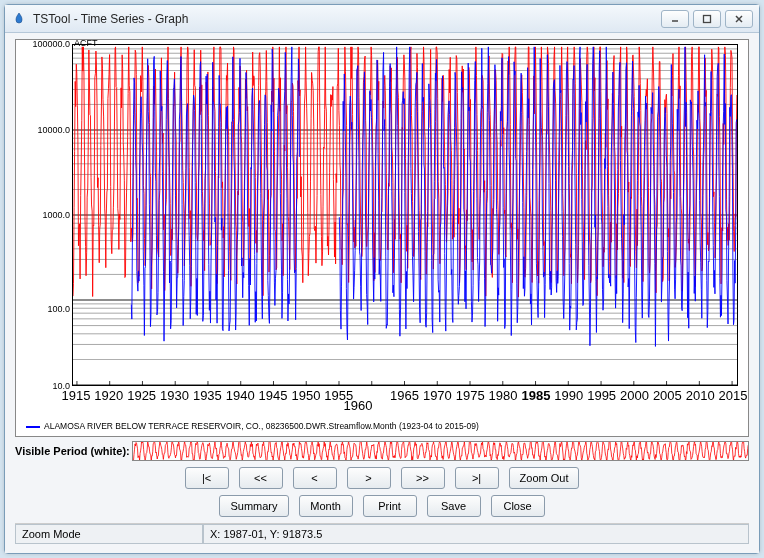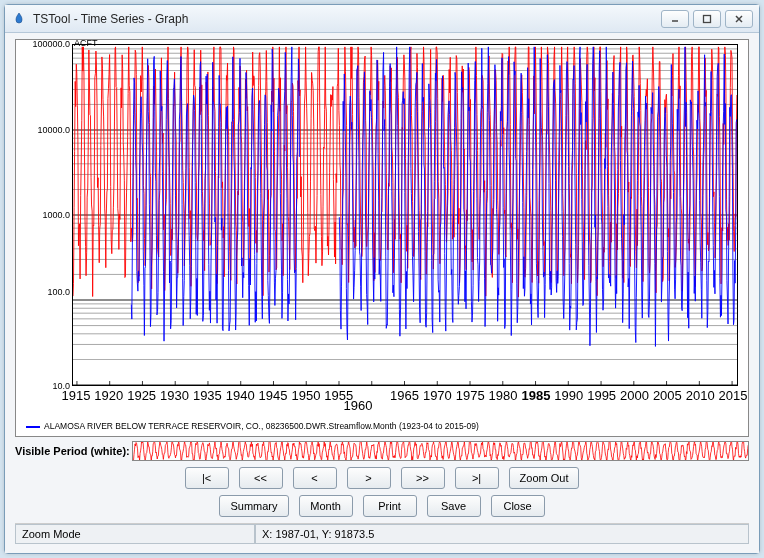--- a/index.html
+++ b/index.html
@@ -98,21 +98,21 @@
 .statusbar {
   display: flex;
   border-top: 1px solid #ccc;
 }
 .status-cell {
   border: 1px solid #b8c3cc;
   padding: 3px 6px;
   font-size: 11px;
   background: #eef1f4;
 }
-.status-cell.mode { width: 240px; }
+.status-cell.mode { width: 188px; }
 .status-cell.coord { flex: 1; }
 
 .plot-area {
   position: absolute;
   left: 56px;
   top: 4px;
   right: 10px;
   bottom: 50px;
   border: 1px solid #000;
 }
@@ -244,21 +244,21 @@
             <path d="M58.5 261.2 L59.0 275.7 L59.6 194.5 L60.1 133.3 L60.7 70.3 L61.2 33.1 L61.8 38.0 L62.3 67.6 L62.9 116.5 L63.4 129.4 L64.0 227.8 L64.5 238.9 L65.1 247.6 L65.6 227.5 L66.2 237.5 L66.7 132.5 L67.2 103.5 L67.8 67.9 L68.3 52.0 L68.9 73.5 L69.4 97.9 L70.0 111.6 L70.5 207.3 L71.1 241.7 L71.6 292.2 L72.2 224.7 L72.7 223.0 L73.3 161.3 L73.8 101.3 L74.4 52.7 L74.9 13.8 L75.5 66.7 L76.0 80.1 L76.6 160.1 L77.1 190.9 L77.7 283.3 L78.2 271.1 L78.7 222.5 L79.3 204.8 L79.8 139.8 L80.4 72.9 L80.9 14.8 L81.5 11.4 L82.0 67.3 L82.6 127.9 L83.1 137.6 L83.7 191.4 L84.2 271.5 L84.8 268.2 L85.3 248.9 L85.9 187.1 L86.4 129.9 L87.0 111.9 L87.5 26.1 L88.1 48.3 L88.6 66.2 L89.2 61.7 L89.7 127.0 L90.2 176.8 L90.8 228.2 L91.3 297.9 L91.9 243.2 L92.4 213.2 L93.0 144.0 L93.5 74.8 L94.1 30.2 L94.6 15.6 L95.2 46.7 L95.7 86.2 L96.3 123.3 L96.8 239.3 L97.4 217.3 L97.9 285.5 L98.5 277.1 L99.0 218.6 L99.6 152.0 L100.1 100.2 L100.7 44.7 L101.2 42.5 L101.7 34.1 L102.3 58.7 L102.8 151.8 L103.4 199.2 L103.9 264.5 L104.5 233.5 L105.0 233.7 L105.6 201.6 L106.1 181.4 L106.7 74.6 L107.2 67.3 L107.8 28.2 L108.3 11.6 L108.9 56.8 L109.4 160.6 L110.0 235.0 L110.5 282.2 L111.1 253.2 L111.6 237.0 L112.1 169.5 L112.7 156.8 L113.2 124.3 L113.8 70.4 L114.3 64.2 L114.9 59.0 L115.4 115.6 L116.0 169.6 L116.5 191.5 L117.1 222.0 L117.6 275.4 L118.2 253.4 L118.7 222.8 L119.3 180.5 L119.8 122.0 L120.4 67.2 L120.9 50.3 L121.5 53.3 L122.0 66.0 L122.6 138.2 L123.1 195.3 L123.6 270.9 L124.2 234.8 L124.7 272.1 L125.3 195.7 L125.8 170.4 L126.4 98.9 L126.9 58.3 L127.5 20.4 L128.0 16.8 L128.6 74.1 L129.1 149.7 L129.7 191.1 L130.2 278.0 L130.8 272.0 L131.3 219.4 L131.9 178.0 L132.4 134.1 L133.0 124.9 L133.5 31.3 L134.1 59.4 L134.6 29.3 L135.1 80.6 L135.7 182.0 L136.2 220.8 L136.8 266.9 L137.3 247.7 L137.9 279.7 L138.4 220.3 L139.0 187.1 L139.5 125.2 L140.1 17.4 L140.6 56.0 L141.2 60.3 L141.7 89.1 L142.3 178.1 L142.8 173.4 L143.4 256.4 L143.9 230.3 L144.5 279.8 L145.0 201.6 L145.6 170.8 L146.1 81.7 L146.6 30.6 L147.2 59.7 L147.7 59.3 L148.3 78.0 L148.8 186.3 L149.4 174.2 L149.9 285.5 L150.5 287.4 L151.0 233.5 L151.6 200.4 L152.1 171.0 L152.7 124.3 L153.2 84.8 L153.8 62.6 L154.3 84.3 L154.9 61.3 L155.4 168.4 L156.0 226.7 L156.5 287.6 L157.1 281.3 L157.6 277.6 L158.1 232.3 L158.7 139.7 L159.2 77.2 L159.8 76.7 L160.3 11.9 L160.9 75.1 L161.4 112.1 L162.0 128.9 L162.5 236.5 L163.1 286.7 L163.6 270.7 L164.2 212.9 L164.7 195.7 L165.3 187.0 L165.8 80.2 L166.4 76.5 L166.9 68.0 L167.5 13.4 L168.0 66.4 L168.6 127.1 L169.1 222.3 L169.6 214.1 L170.2 254.2 L170.7 228.8 L171.3 234.1 L171.8 172.6 L172.4 119.3 L172.9 82.8 L173.5 27.6 L174.0 38.0 L174.6 66.7 L175.1 169.9 L175.7 190.9 L176.2 242.0 L176.8 282.0 L177.3 214.8 L177.9 241.4 L178.4 123.3 L179.0 124.9 L179.5 52.5 L180.1 43.3 L180.6 64.8 L181.1 86.6 L181.7 124.5 L182.2 210.9 L182.8 278.9 L183.3 248.1 L183.9 277.6 L184.4 219.8 L185.0 144.1 L185.5 126.0 L186.1 71.2 L186.6 58.5 L187.2 55.8 L187.7 95.8 L188.3 149.2 L188.8 201.1 L189.4 252.9 L189.9 275.4 L190.5 212.5 L191.0 176.5 L191.6 159.0 L192.1 80.2 L192.6 50.2 L193.2 51.1 L193.7 65.2 L194.3 121.6 L194.8 126.6 L195.4 237.1 L195.9 252.0 L196.5 273.4 L197.0 280.0 L197.6 231.4 L198.1 185.0 L198.7 60.4 L199.2 86.5 L199.8 4.1 L200.3 13.7 L200.9 59.4 L201.4 175.9 L202.0 238.5 L202.5 262.0 L203.1 234.6 L203.6 227.0 L204.1 198.9 L204.7 131.1 L205.2 71.2 L205.8 62.7 L206.3 43.6 L206.9 50.0 L207.4 64.6 L208.0 149.5 L208.5 187.0 L209.1 225.4 L209.6 275.0 L210.2 249.3 L210.7 200.1 L211.3 171.7 L211.8 61.2 L212.4 47.0 L212.9 7.4 L213.5 27.6 L214.0 108.8 L214.6 154.7 L215.1 235.9 L215.6 277.6 L216.2 250.4 L216.7 260.5 L217.3 223.0 L217.8 184.9 L218.4 58.2 L218.9 31.9 L219.5 1.9 L220.0 70.7 L220.6 111.6 L221.1 119.4 L221.7 209.2 L222.2 229.2 L222.8 226.4 L223.3 276.4 L223.9 224.9 L224.4 114.6 L225.0 107.3 L225.5 71.4 L226.1 13.9 L226.6 27.5 L227.1 112.5 M267.1 173.2 L267.7 197.2 L268.2 266.8 L268.8 285.8 L269.3 243.3 L269.9 194.4 L270.4 169.2 L271.0 56.6 L271.5 86.4 L272.1 29.1 L272.6 53.6 L273.1 89.1 L273.7 133.1 L274.2 244.9 L274.8 286.4 L275.3 296.7 L275.9 234.4 L276.4 191.9 L277.0 137.8 L277.5 61.4 L278.1 51.4 L278.6 57.7 L279.2 85.2 L279.7 77.6 L280.3 134.0 L280.8 187.8 L281.4 255.6 L281.9 243.9 L282.5 226.6 L283.0 206.9 L283.6 162.0 L284.1 120.6 L284.6 25.2 L285.2 23.4 L285.7 20.8 L286.3 84.8 L286.8 116.1 L287.4 208.1 L287.9 211.7 L288.5 242.7 L289.0 267.1 L289.6 197.7 L290.1 126.9 L290.7 94.1 L291.2 84.4 L291.8 41.9 L292.3 27.0 L292.9 105.0 L293.4 171.0 L294.0 204.1 L294.5 251.0 L295.1 262.6 L295.6 281.2 L296.1 192.1 L296.7 125.6 L297.2 91.3 L297.8 45.9 L298.3 66.4 L298.9 54.8 L299.4 73.2 L300.0 112.1 L300.5 199.2 L301.1 233.9 L301.6 258.4 L302.2 214.0 L302.7 235.5 L303.3 122.4 L303.8 102.6 L304.4 74.8 L304.9 15.0 L305.5 20.8 L306.0 109.1 L306.6 156.8 L307.1 230.7 L307.6 215.5 L308.2 233.6 L308.7 257.9 L309.3 181.1 L309.8 153.3 L310.4 109.9 L310.9 26.3 L311.5 7.4 L312.0 86.1 L312.6 75.0 L313.1 123.6 L313.7 213.1 L314.2 285.0 L314.8 281.2 L315.3 281.8 L315.9 224.3 L316.4 150.5 L317.0 125.5 L317.5 41.5 L318.1 18.7 L318.6 63.5 L319.1 70.5 L319.7 147.1 L320.2 177.6 L320.8 249.2 L321.3 241.6 L321.9 253.2 L322.4 214.9 L323.0 153.2 L323.5 125.6 L324.1 51.0 L324.6 1.9 L325.2 41.2 L325.7 80.8 L326.3 122.1 L326.8 190.1 L327.4 266.1 L327.9 292.9 L328.5 267.5 L329.0 224.4 L329.6 183.2 L330.1 59.2 L330.6 55.7 L331.2 46.9 L331.7 59.3 L332.3 53.9 L332.8 148.3 L333.4 235.4 L333.9 285.6 L334.5 227.8 L335.0 245.0 L335.6 211.7 L336.1 123.8 L336.7 90.6 L337.2 28.9 L337.8 1.9 L338.3 43.8 L338.9 124.4 L339.4 149.4 L340.0 175.7 L340.5 212.6 L341.0 231.8 L341.6 258.4 L342.1 225.3 L342.7 151.8 L343.2 63.0 L343.8 39.4 L344.3 37.5 L344.9 27.5 L345.4 66.9 L346.0 129.3 L346.5 187.4 L347.1 225.3 L347.6 265.0 L348.2 279.4 L348.7 176.1 L349.3 174.4 L349.8 74.4 L350.4 18.6 L350.9 56.9 L351.5 52.6 L352.0 119.6 L352.5 124.8 L353.1 207.7 L353.6 280.6 L354.2 283.9 L354.7 269.4 L355.3 198.6 L355.8 167.4 L356.4 112.6 L356.9 39.1 L357.5 52.8 L358.0 55.9 L358.6 68.1 L359.1 124.8 L359.7 217.0 L360.2 276.2 L360.8 289.3 L361.3 211.7 L361.9 209.8 L362.4 137.1 L363.0 64.7 L363.5 28.3 L364.0 35.8 L364.6 14.5 L365.1 77.6 L365.7 129.8 L366.2 236.1 L366.8 248.7 L367.3 246.9 L367.9 278.7 L368.4 183.5 L369.0 177.8 L369.5 87.1 L370.1 53.3 L370.6 31.1 L371.2 76.4 L371.7 124.0 L372.3 123.2 L372.8 209.6 L373.4 269.7 L373.9 287.8 L374.5 230.6 L375.0 173.1 L375.5 154.9 L376.1 71.8 L376.6 62.3 L377.2 56.2 L377.7 70.0 L378.3 88.6 L378.8 166.9 L379.4 231.0 L379.9 225.8 L380.5 273.9 L381.0 279.1 L381.6 176.5 L382.1 140.2 L382.7 82.8 L383.2 27.5 L383.8 34.2 L384.3 77.4 L384.9 99.5 L385.4 121.3 L386.0 243.2 L386.5 260.8 L387.0 252.0 L387.6 242.7 L388.1 224.5 L388.7 168.1 L389.2 73.7 L389.8 26.9 L390.3 45.5 L390.9 42.9 L391.4 67.2 L392.0 165.4 L392.5 170.1 L393.1 258.3 L393.6 227.1 L394.2 265.4 L394.7 207.0 L395.3 168.8 L395.8 105.9 L396.4 18.2 L396.9 66.1 L397.5 62.6 L398.0 113.3 L398.5 117.6 L399.1 188.6 L399.6 257.8 L400.2 278.7 L400.7 271.8 L401.3 241.7 L401.8 147.2 L402.4 110.8 L402.9 35.9 L403.5 16.6 L404.0 58.9 L404.6 109.6 L405.1 154.1 L405.7 213.8 L406.2 221.0 L406.8 258.1 L407.3 237.7 L407.9 217.3 L408.4 120.2 L409.0 68.3 L409.5 62.8 L410.0 3.3 L410.6 61.1 L411.1 64.8 L411.7 119.5 L412.2 189.7 L412.8 235.2 L413.3 283.2 L413.9 257.4 L414.4 197.9 L415.0 146.4 L415.5 68.0 L416.1 38.6 L416.6 1.9 L417.2 64.6 L417.7 75.7 L418.3 141.3 L418.8 221.2 L419.4 222.0 L419.9 229.6 L420.5 217.7 L421.0 206.2 L421.5 155.3 L422.1 86.9 L422.6 64.8 L423.2 19.8 L423.7 38.2 L424.3 80.0 L424.8 165.4 L425.4 177.3 L425.9 277.9 L426.5 244.2 L427.0 251.6 L427.6 188.2 L428.1 180.3 L428.7 66.9 L429.2 76.4 L429.8 62.0 L430.3 12.9 L430.9 90.0 L431.4 163.5 L432.0 223.8 L432.5 215.1 L433.0 285.2 L433.6 280.8 L434.1 175.7 L434.7 122.5 L435.2 84.9 L435.8 77.1 L436.3 45.6 L436.9 11.7 L437.4 105.3 L438.0 129.7 L438.5 186.4 L439.1 237.4 L439.6 292.3 L440.2 246.1 L440.7 181.4 L441.3 153.0 L441.8 85.0 L442.4 16.9 L442.9 30.3 L443.5 26.3 L444.0 114.2 L444.5 116.5 L445.1 239.6 L445.6 279.4 L446.2 261.9 L446.7 216.4 L447.3 188.1 L447.8 147.9 L448.4 81.2 L448.9 62.4 L449.5 28.3 L450.0 67.8 L450.6 113.1 L451.1 158.4 L451.7 245.0 L452.2 213.0 L452.8 252.7 L453.3 245.1 L453.9 190.2 L454.4 148.3 L455.0 107.2 L455.5 70.3 L456.0 22.8 L456.6 73.4 L457.1 54.0 L457.7 141.0 L458.2 198.0 L458.8 260.5 L459.3 250.4 L459.9 281.5 L460.4 226.2 L461.0 125.2 L461.5 90.2 L462.1 51.4 L462.6 1.9 L463.2 44.9 L463.7 71.4 L464.3 118.5 L464.8 219.5 L465.4 237.2 L465.9 262.6 L466.5 274.2 L467.0 244.4 L467.5 156.4 L468.1 119.6 L468.6 13.5 L469.2 66.7 L469.7 83.0 L470.3 91.7 L470.8 174.9 L471.4 206.5 L471.9 233.5 L472.5 228.4 L473.0 274.3 L473.6 241.1 L474.1 180.1 L474.7 93.5 L475.2 85.7 L475.8 9.8 L476.3 40.3 L476.9 61.8 L477.4 139.3 L478.0 232.8 L478.5 246.0 L479.0 227.6 L479.6 251.5 L480.1 243.7 L480.7 162.3 L481.2 98.5 L481.8 43.3 L482.3 37.1 L482.9 34.8 L483.4 90.3 L484.0 136.6 L484.5 235.2 L485.1 248.9 L485.6 227.2 L486.2 239.8 L486.7 233.0 L487.3 112.6 L487.8 84.3 L488.4 20.5 L488.9 48.2 L489.5 45.6 L490.0 86.0 L490.5 167.5 L491.1 192.8 L491.6 256.1 L492.2 275.2 L492.7 256.6 L493.3 229.0 L493.8 132.4 L494.4 70.9 L494.9 29.2 L495.5 16.7 L496.0 25.4 L496.6 70.7 L497.1 122.2 L497.7 219.6 L498.2 286.8 L498.8 262.6 L499.3 264.7 L499.9 213.0 L500.4 120.9 L501.0 106.2 L501.5 34.5 L502.0 35.2 L502.6 20.7 L503.1 97.7 L503.7 152.8 L504.2 200.4 L504.8 286.6 L505.3 279.1 L505.9 275.8 L506.4 225.6 L507.0 131.5 L507.5 93.7 L508.1 11.0 L508.6 1.9 L509.2 80.0 L509.7 68.0 L510.3 155.4 L510.8 197.5 L511.4 262.1 L511.9 261.1 L512.5 211.0 L513.0 197.2 L513.5 118.6 L514.1 57.0 L514.6 77.5 L515.2 31.2 L515.7 19.4 L516.3 106.6 L516.8 170.4 L517.4 222.0 L517.9 257.1 L518.5 302.5 L519.0 270.0 L519.6 197.2 L520.1 184.4 L520.7 74.2 L521.2 18.8 L521.8 1.9 L522.3 16.3 L522.9 60.1 L523.4 183.4 L524.0 171.1 L524.5 238.1 L525.0 289.2 L525.6 233.2 L526.1 235.5 L526.7 179.9 L527.2 103.2 L527.8 23.6 L528.3 5.8 L528.9 62.0 L529.4 123.9 L530.0 173.7 L530.5 180.8 L531.1 246.2 L531.6 266.8 L532.2 256.2 L532.7 187.1 L533.3 114.3 L533.8 124.3 L534.4 60.9 L534.9 1.9 L535.5 54.3 L536.0 122.4 L536.5 162.6 L537.1 234.3 L537.6 230.4 L538.2 239.2 L538.7 232.8 L539.3 242.6 L539.8 115.9 L540.4 88.8 L540.9 71.3 L541.5 27.2 L542.0 58.6 L542.6 103.2 L543.1 145.7 L543.7 235.0 L544.2 264.7 L544.8 231.8 L545.3 250.1 L545.9 185.7 L546.4 125.3 L547.0 63.3 L547.5 49.7 L548.0 26.8 L548.6 17.5 L549.1 116.1 L549.7 161.0 L550.2 194.6 L550.8 218.2 L551.3 279.3 L551.9 249.6 L552.4 170.7 L553.0 180.7 L553.5 94.4 L554.1 79.4 L554.6 23.7 L555.2 17.9 L555.7 106.6 L556.3 111.3 L556.8 243.4 L557.4 234.9 L557.9 285.3 L558.4 223.2 L559.0 185.2 L559.5 131.1 L560.1 70.8 L560.6 49.1 L561.2 16.1 L561.7 47.3 L562.3 63.6 L562.8 165.0 L563.4 229.1 L563.9 284.4 L564.5 299.3 L565.0 253.7 L565.6 216.2 L566.1 136.5 L566.7 67.3 L567.2 72.7 L567.8 40.6 L568.3 77.5 L568.9 82.4 L569.4 164.0 L569.9 188.5 L570.5 254.4 L571.0 274.7 L571.6 227.4 L572.1 191.4 L572.7 136.0 L573.2 102.4 L573.8 75.8 L574.3 51.3 L574.9 64.6 L575.4 58.6 L576.0 132.8 L576.5 189.2 L577.1 271.5 L577.6 274.1 L578.2 257.9 L578.7 212.7 L579.3 143.4 L579.8 62.7 L580.4 68.4 L580.9 69.2 L581.4 47.9 L582.0 98.8 L582.5 122.2 L583.1 171.1 L583.6 219.7 L584.2 303.2 L584.7 227.4 L585.3 191.7 L585.8 130.3 L586.4 71.6 L586.9 67.2 L587.5 41.8 L588.0 51.4 L588.6 93.0 L589.1 138.9 L589.7 170.0 L590.2 258.6 L590.8 238.3 L591.3 214.7 L591.9 212.8 L592.4 160.8 L592.9 95.7 L593.5 71.8 L594.0 62.8 L594.6 87.3 L595.1 111.4 L595.7 123.0 L596.2 207.6 L596.8 272.7 L597.3 297.8 L597.9 254.5 L598.4 234.1 L599.0 116.1 L599.5 102.4 L600.1 19.6 L600.6 43.3 L601.2 79.3 L601.7 110.9 L602.3 148.2 L602.8 189.9 L603.4 245.6 L603.9 255.3 L604.4 235.5 L605.0 180.1 L605.5 173.5 L606.1 64.6 L606.6 86.1 L607.2 63.9 L607.7 44.4 L608.3 110.9 L608.8 153.6 L609.4 215.6 L609.9 222.2 L610.5 264.7 L611.0 267.3 L611.6 232.1 L612.1 185.4 L612.7 85.5 L613.2 62.0 L613.8 1.9 L614.3 82.0 L614.9 57.6 L615.4 112.1 L615.9 212.1 L616.5 274.4 L617.0 228.5 L617.6 284.9 L618.1 175.6 L618.7 161.0 L619.2 55.2 L619.8 59.3 L620.3 57.2 L620.9 84.6 L621.4 111.4 L622.0 135.9 L622.5 186.2 L623.1 249.9 L623.6 232.4 L624.2 257.7 L624.7 187.8 L625.3 112.4 L625.8 75.6 L626.4 84.3 L626.9 46.1 L627.4 66.3 L628.0 77.1 L628.5 156.5 L629.1 199.1 L629.6 219.0 L630.2 245.8 L630.7 274.9 L631.3 194.6 L631.8 120.8 L632.4 100.7 L632.9 77.3 L633.5 9.8 L634.0 61.5 L634.6 57.8 L635.1 178.7 L635.7 236.7 L636.2 284.3 L636.8 267.1 L637.3 217.3 L637.9 217.9 L638.4 153.8 L638.9 68.9 L639.5 71.3 L640.0 26.6 L640.6 67.2 L641.1 90.1 L641.7 168.3 L642.2 201.5 L642.8 243.8 L643.3 226.7 L643.9 250.3 L644.4 189.6 L645.0 144.4 L645.5 91.1 L646.1 31.5 L646.6 22.3 L647.2 18.4 L647.7 112.2 L648.3 152.4 L648.8 234.8 L649.4 273.8 L649.9 251.8 L650.4 272.2 L651.0 228.5 L651.5 131.0 L652.1 83.0 L652.6 66.6 L653.2 9.1 L653.7 79.9 L654.3 58.9 L654.8 165.8 L655.4 172.2 L655.9 236.9 L656.5 257.4 L657.0 280.6 L657.6 204.7 L658.1 161.1 L658.7 62.7 L659.2 71.9 L659.8 51.8 L660.3 50.0 L660.9 90.3 L661.4 124.5 L661.9 226.3 L662.5 281.4 L663.0 277.1 L663.6 216.8 L664.1 239.6 L664.7 181.9 L665.2 77.9 L665.8 74.8 " fill="none" stroke="#0000ff" stroke-width="0.9"></path>
           </svg>
       </div>
       <div class="legend">
         <div class="legend-row">
           <span class="legend-swatch" id="sw1" style="background: rgb(0, 0, 255);"></span>
           <span>ALAMOSA RIVER BELOW TERRACE RESERVOIR, CO., 08236500.DWR.Streamflow.Month (1923-04 to 2015-09)</span>
         </div>
       </div>
     <span class="y-tick-label" style="top: 346px;">10.0</span>
-        <span class="y-tick-label" style="top: 252px; text-align: center;">100.0</span>
+        <span class="y-tick-label" style="top: 269px; text-align: center;">100.0</span>
         <span class="y-tick-label" style="top: 175px;">1000.0</span>
         <span class="y-tick-label" style="top: 89.5px;">10000.0</span>
         <span class="y-tick-label" style="top: 4px;">100000.0</span>
         <span class="x-tick-label" style="left: 59.9428px;">1915</span>
         <span class="x-tick-label" style="left: 92.7992px;">1920</span>
         <span class="x-tick-label" style="left: 125.656px;">1925</span>
         <span class="x-tick-label" style="left: 158.512px;">1930</span>
         <span class="x-tick-label" style="left: 191.369px;">1935</span>
         <span class="x-tick-label" style="left: 224.225px;">1940</span>
         <span class="x-tick-label" style="left: 257.081px;">1945</span>

